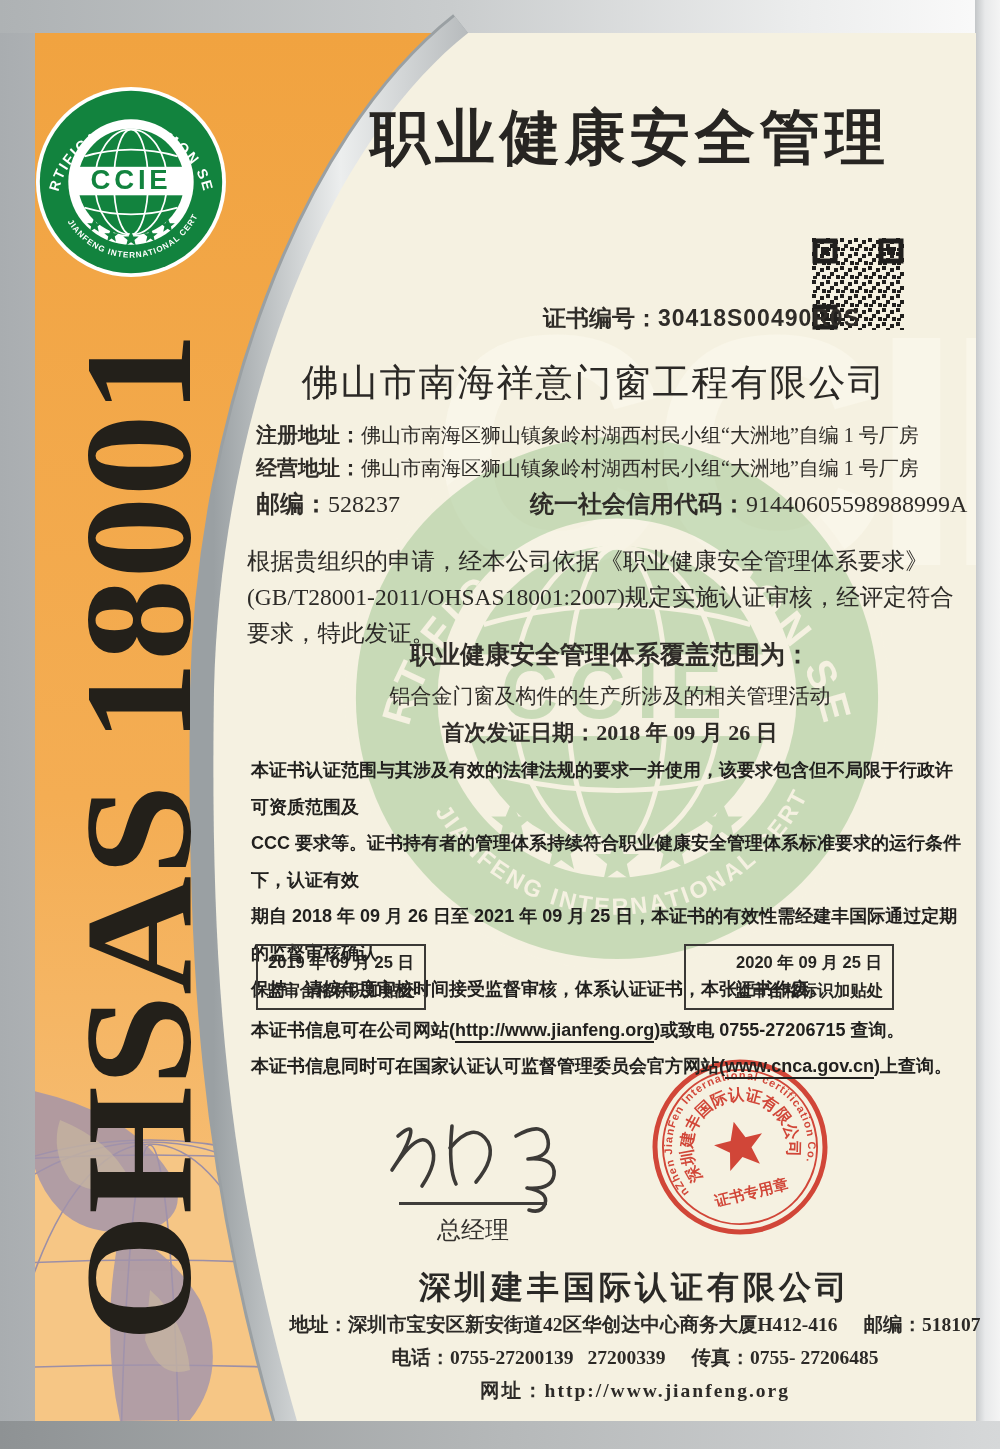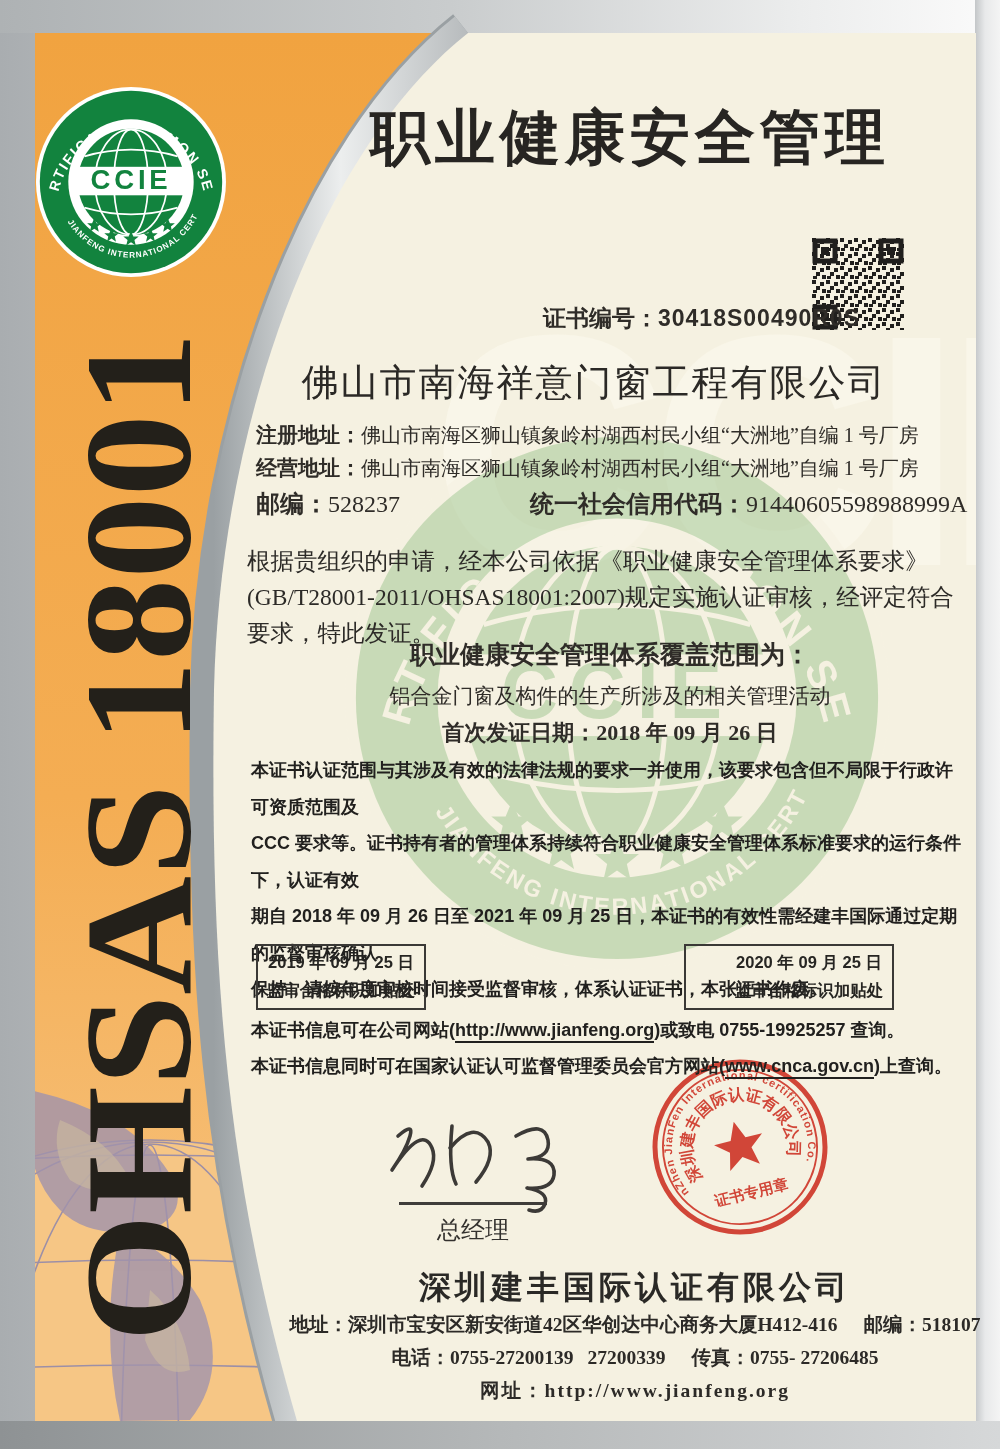--- a/index.html
+++ b/index.html
@@ -221,21 +221,21 @@
   <div class="abs scopetxt ctr">铝合金门窗及构件的生产所涉及的相关管理活动</div>
   <div class="abs scopehead ctr">职业健康安全管理体系覆盖范围为：</div>
   <div class="abs firstissue ctr">首次发证日期：2018 年 09 月 26 日</div>
 
   <div class="abs fineprint">
     <div>本证书认证范围与其涉及有效的法律法规的要求一并使用，该要求包含但不局限于行政许可资质范围及</div>
     <div>CCC 要求等。证书持有者的管理体系持续符合职业健康安全管理体系标准要求的运行条件下，认证有效</div>
     <div>期自 2018 年 09 月 26 日至 2021 年 09 月 25 日，本证书的有效性需经建丰国际通过定期的监督审核确认</div>
     <div>保持，请按年度审核时间接受监督审核，体系认证证书，本张证书作废。</div>
     <div style="margin-top:4px;">
-      <span>本证书信息可在公司网站(</span><span class="u">http://www.jianfeng.org</span><span>)或致电 0755-19925257 查询。</span>
+      <span>本证书信息可在公司网站(</span><span class="u">http://www.jianfeng.org</span><span>)或致电 0755-27206715 查询。</span>
     </div>
     <div>
       <span>本证书信息同时可在国家认证认可监督管理委员会官方网站(</span><span class="u">www.cnca.gov.cn</span><span>)上查询。</span>
     </div>
   </div>
 
   <div class="abs auditbox" style="left:256px;top:944px;">
     <div>2019 年 09 月 25 日</div>
     <div>监审合格标识加贴处</div>
   </div>

